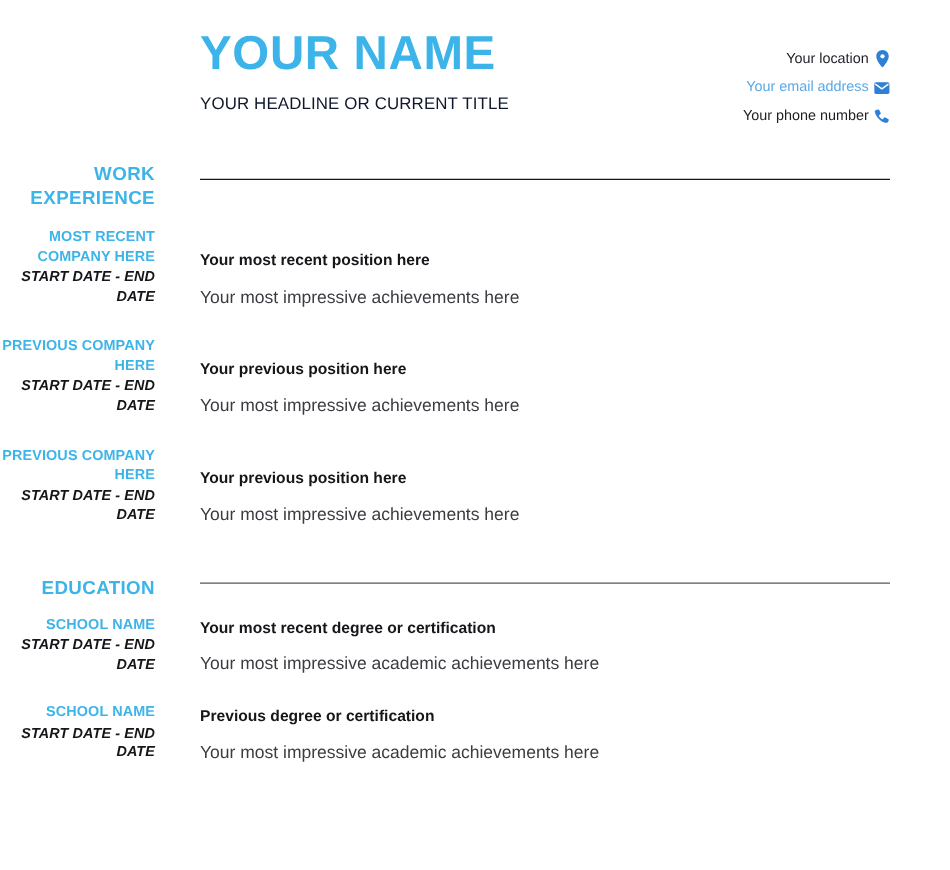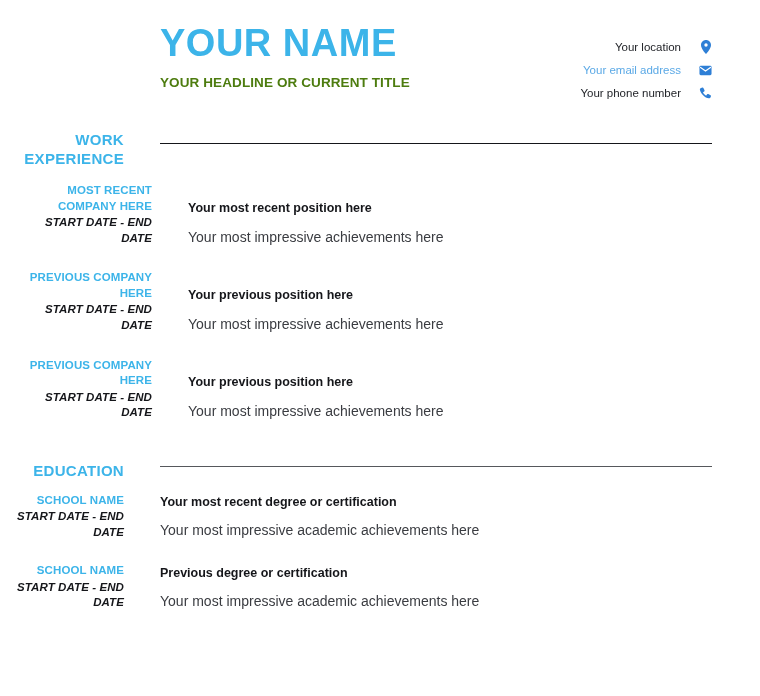--- a/index.html
+++ b/index.html
@@ -36,38 +36,38 @@
     font-size: 38px;
     font-weight: bold;
     color: #3cb4e9;
     letter-spacing: 0.5px;
     line-height: 1.05;
     margin: 0;
     white-space: nowrap;
   }
   .headline {
     font-size: 13.5px;
-    font-weight: bold;
-    color: #4d7c0f;
+    font-weight: normal;
+    color: #0f172a;
     letter-spacing: 0.1px;
     margin-top: 11px;
     white-space: nowrap;
   }
 
   .contact {
     position: absolute;
     right: 48px;
     top: 36px;
     text-align: right;
   }
   .contact-row {
     display: flex;
     align-items: center;
     justify-content: flex-end;
-    gap: 18px;
+    gap: 4px;
     height: 22px;
     margin-bottom: 1px;
     font-size: 11.5px;
     color: #1d1f24;
     white-space: nowrap;
   }
   .contact-row.is-link .contact-text {
     color: #5ba9e6;
   }
   .contact-icon {
@@ -146,21 +146,21 @@
     font-size: 14px;
     font-weight: normal;
     color: #3a3c41;
     line-height: 1.35;
     margin-top: 11px;
   }
 
   
   .work-section { margin-top: 18px; }
   .work-heading-row { }
-  .entry { margin-top: 24px; padding-left: 28px; }
+  .entry { margin-top: 24px; }
   .entry.first { margin-top: 15px; }
   .edu-section { margin-top: 40px; }
   .edu-entry { margin-top: 23px; }
   .edu-entry.first { margin-top: 13px; }
 </style>
 </head>
 <body>
 
 <div class="page">
 

